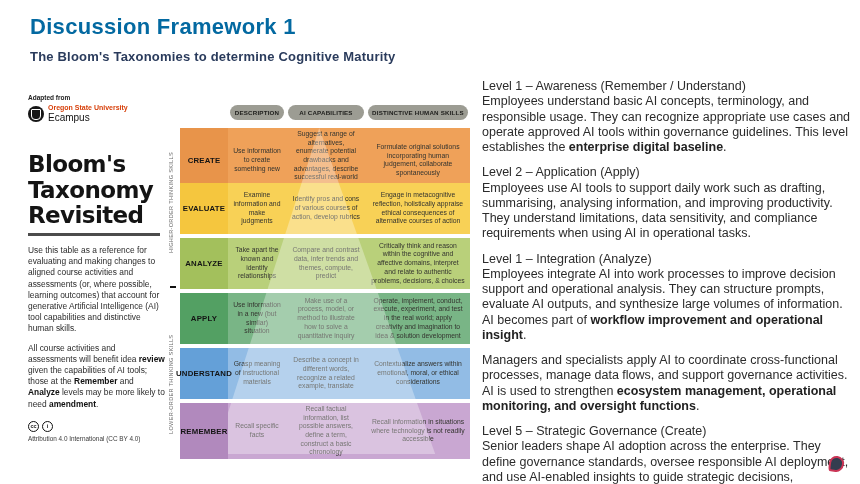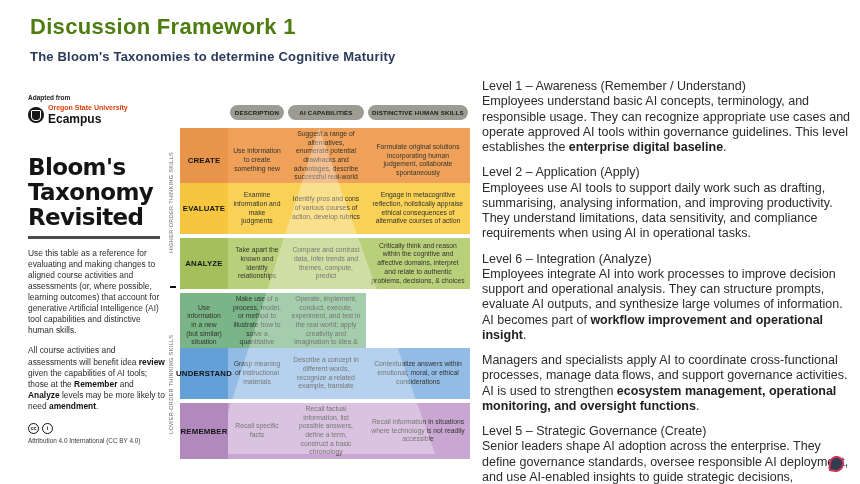--- a/index.html
+++ b/index.html
@@ -4,35 +4,35 @@
 <style>
   * { margin:0; padding:0; box-sizing:border-box; }
   html,body { background:#e8e8e8; }
   .slide {
     position:relative; width:860px; height:484px; background:#ffffff;
     font-family:"Liberation Sans", sans-serif; overflow:hidden;
     margin:0 auto;
   }
   
   .hdr { position:absolute; left:30px; top:14px; }
-  .hdr h1 { font-size:22px; font-weight:700; color:#4d7c0f; letter-spacing:.3px; }
+  .hdr h1 { font-size:22px; font-weight:700; color:#0369a1; letter-spacing:.3px; }
   .hdr .sub { margin-top:9px; font-size:13px; font-weight:700; color:#2a3b5c; letter-spacing:.2px; }
 
   
   .figure { position:absolute; left:28px; top:92px; width:442px; height:372px; }
 
   .fig-sidebar { position:absolute; left:0; top:2px; width:138px; color:#1c1c1c; }
   .adapted { font-size:6.5px; font-weight:700; color:#222; }
   .logo-row { display:flex; align-items:center; gap:4px; margin-top:3px; }
   .seal { width:16px; height:16px; border-radius:50%; background:#161616;
           display:inline-flex; align-items:center; justify-content:center; flex:0 0 auto; }
   .seal::after { content:""; width:8px; height:9px; border:1px solid #fff;
                  border-radius:1px 1px 4px 4px; display:block; }
   .osu-name { font-size:7px; font-weight:700; color:#d73f09; line-height:1.2; }
-  .osu-unit { font-size:12px; font-weight:700; color:#111; line-height:1.2; }
+  .osu-unit { font-size:10px; font-weight:400; color:#111; line-height:1.2; }
   .fig-title { margin-top:28px; font-family:"DejaVu Sans", sans-serif;
                font-size:23px; font-weight:800; line-height:1.1; color:#141414; letter-spacing:-0.6px; }
   .fig-divider { margin-top:5px; width:132px; height:3px; background:#4c4c4c; }
   .fig-intro, .fig-note { margin-top:9px; width:138px; font-size:8.4px; line-height:1.32; color:#2b2b2b; }
   .fig-note b { font-weight:700; color:#111; }
   .cc-row { margin-top:11px; display:flex; gap:3px; align-items:center; }
   .cc-badge { width:11px; height:11px; border:1.3px solid #111; border-radius:50%;
               display:inline-flex; align-items:center; justify-content:center;
               font-size:5.5px; font-weight:700; color:#111; }
   .license { margin-top:3px; font-size:6.4px; color:#3a3a3a; }
@@ -137,20 +137,21 @@
             <div class="t-cell" style="background: rgb(248, 209, 86);">Identify pros and cons of various courses of action, develop rubrics</div>
             <div class="t-cell" style="background: rgb(248, 209, 86);">Engage in metacognitive reflection, holistically appraise ethical consequences of alternative courses of action</div>
           </div>
           <div class="t-row">
             <div class="t-label" style="background: rgb(163, 192, 92);">ANALYZE</div>
             <div class="t-cell" style="background: rgb(185, 208, 122);">Take apart the known and identify relationships</div>
             <div class="t-cell" style="background: rgb(185, 208, 122);">Compare and contrast data, infer trends and themes, compute, predict</div>
             <div class="t-cell" style="background: rgb(185, 208, 122);">Critically think and reason within the cognitive and affective domains, interpret and relate to authentic problems, decisions, &amp; choices</div>
           </div>
           <div class="t-row">
+            <div class="t-label" style="background: rgb(83, 160, 99);">APPLY</div>
             <div class="t-cell" style="background: rgb(121, 181, 134);">Use information in a new (but similar) situation</div>
             <div class="t-cell" style="background: rgb(121, 181, 134);">Make use of a process, model, or method to illustrate how to solve a quantitative inquiry</div>
             <div class="t-cell" style="background: rgb(121, 181, 134);">Operate, implement, conduct, execute, experiment, and test in the real world; apply creativity and imagination to idea &amp; solution development</div>
           </div>
           <div class="t-row">
             <div class="t-label" style="background: rgb(100, 160, 216);">UNDERSTAND</div>
             <div class="t-cell" style="background: rgb(146, 188, 229);">Grasp meaning of instructional materials</div>
             <div class="t-cell" style="background: rgb(146, 188, 229);">Describe a concept in different words, recognize a related example, translate</div>
             <div class="t-cell" style="background: rgb(146, 188, 229);">Contextualize answers within emotional, moral, or ethical considerations</div>
           </div>
@@ -168,21 +169,21 @@
   <div class="levels">
       <div class="level-block">
         <div class="level-heading">Level 1 – Awareness (Remember / Understand)</div>
         <div class="level-body"><span>Employees understand basic AI concepts, terminology, and responsible usage. They can recognize appropriate use cases and operate approved AI tools within governance guidelines. This level establishes the </span><b>enterprise digital baseline</b><span>.</span></div>
       </div>
       <div class="level-block">
         <div class="level-heading">Level 2 – Application (Apply)</div>
         <div class="level-body"><span>Employees use AI tools to support daily work such as drafting, summarising, analysing information, and improving productivity. They understand limitations, data sensitivity, and compliance requirements when using AI in operational tasks.</span></div>
       </div>
       <div class="level-block">
-        <div class="level-heading">Level 6 – Integration (Analyze)</div>
+        <div class="level-heading">Level 1 – Integration (Analyze)</div>
         <div class="level-body"><span>Employees integrate AI into work processes to improve decision support and operational analysis. They can structure prompts, evaluate AI outputs, and synthesize large volumes of information. AI becomes part of </span><b>workflow improvement and operational insight</b><span>.</span></div>
       </div>
       <div class="level-block">
         <div class="level-body"><span>Managers and specialists apply AI to coordinate cross-functional processes, manage data flows, and support governance activities. AI is used to strengthen </span><b>ecosystem management, operational monitoring, and oversight functions</b><span>.</span></div>
       </div>
       <div class="level-block">
         <div class="level-heading">Level 5 – Strategic Governance (Create)</div>
         <div class="level-body"><span>Senior leaders shape AI adoption across the enterprise. They define governance standards, oversee responsible AI deployment, and use AI-enabled insights to guide strategic decisions, ecosystem regulation, and institutional oversight.</span></div>
       </div>
     </div>

